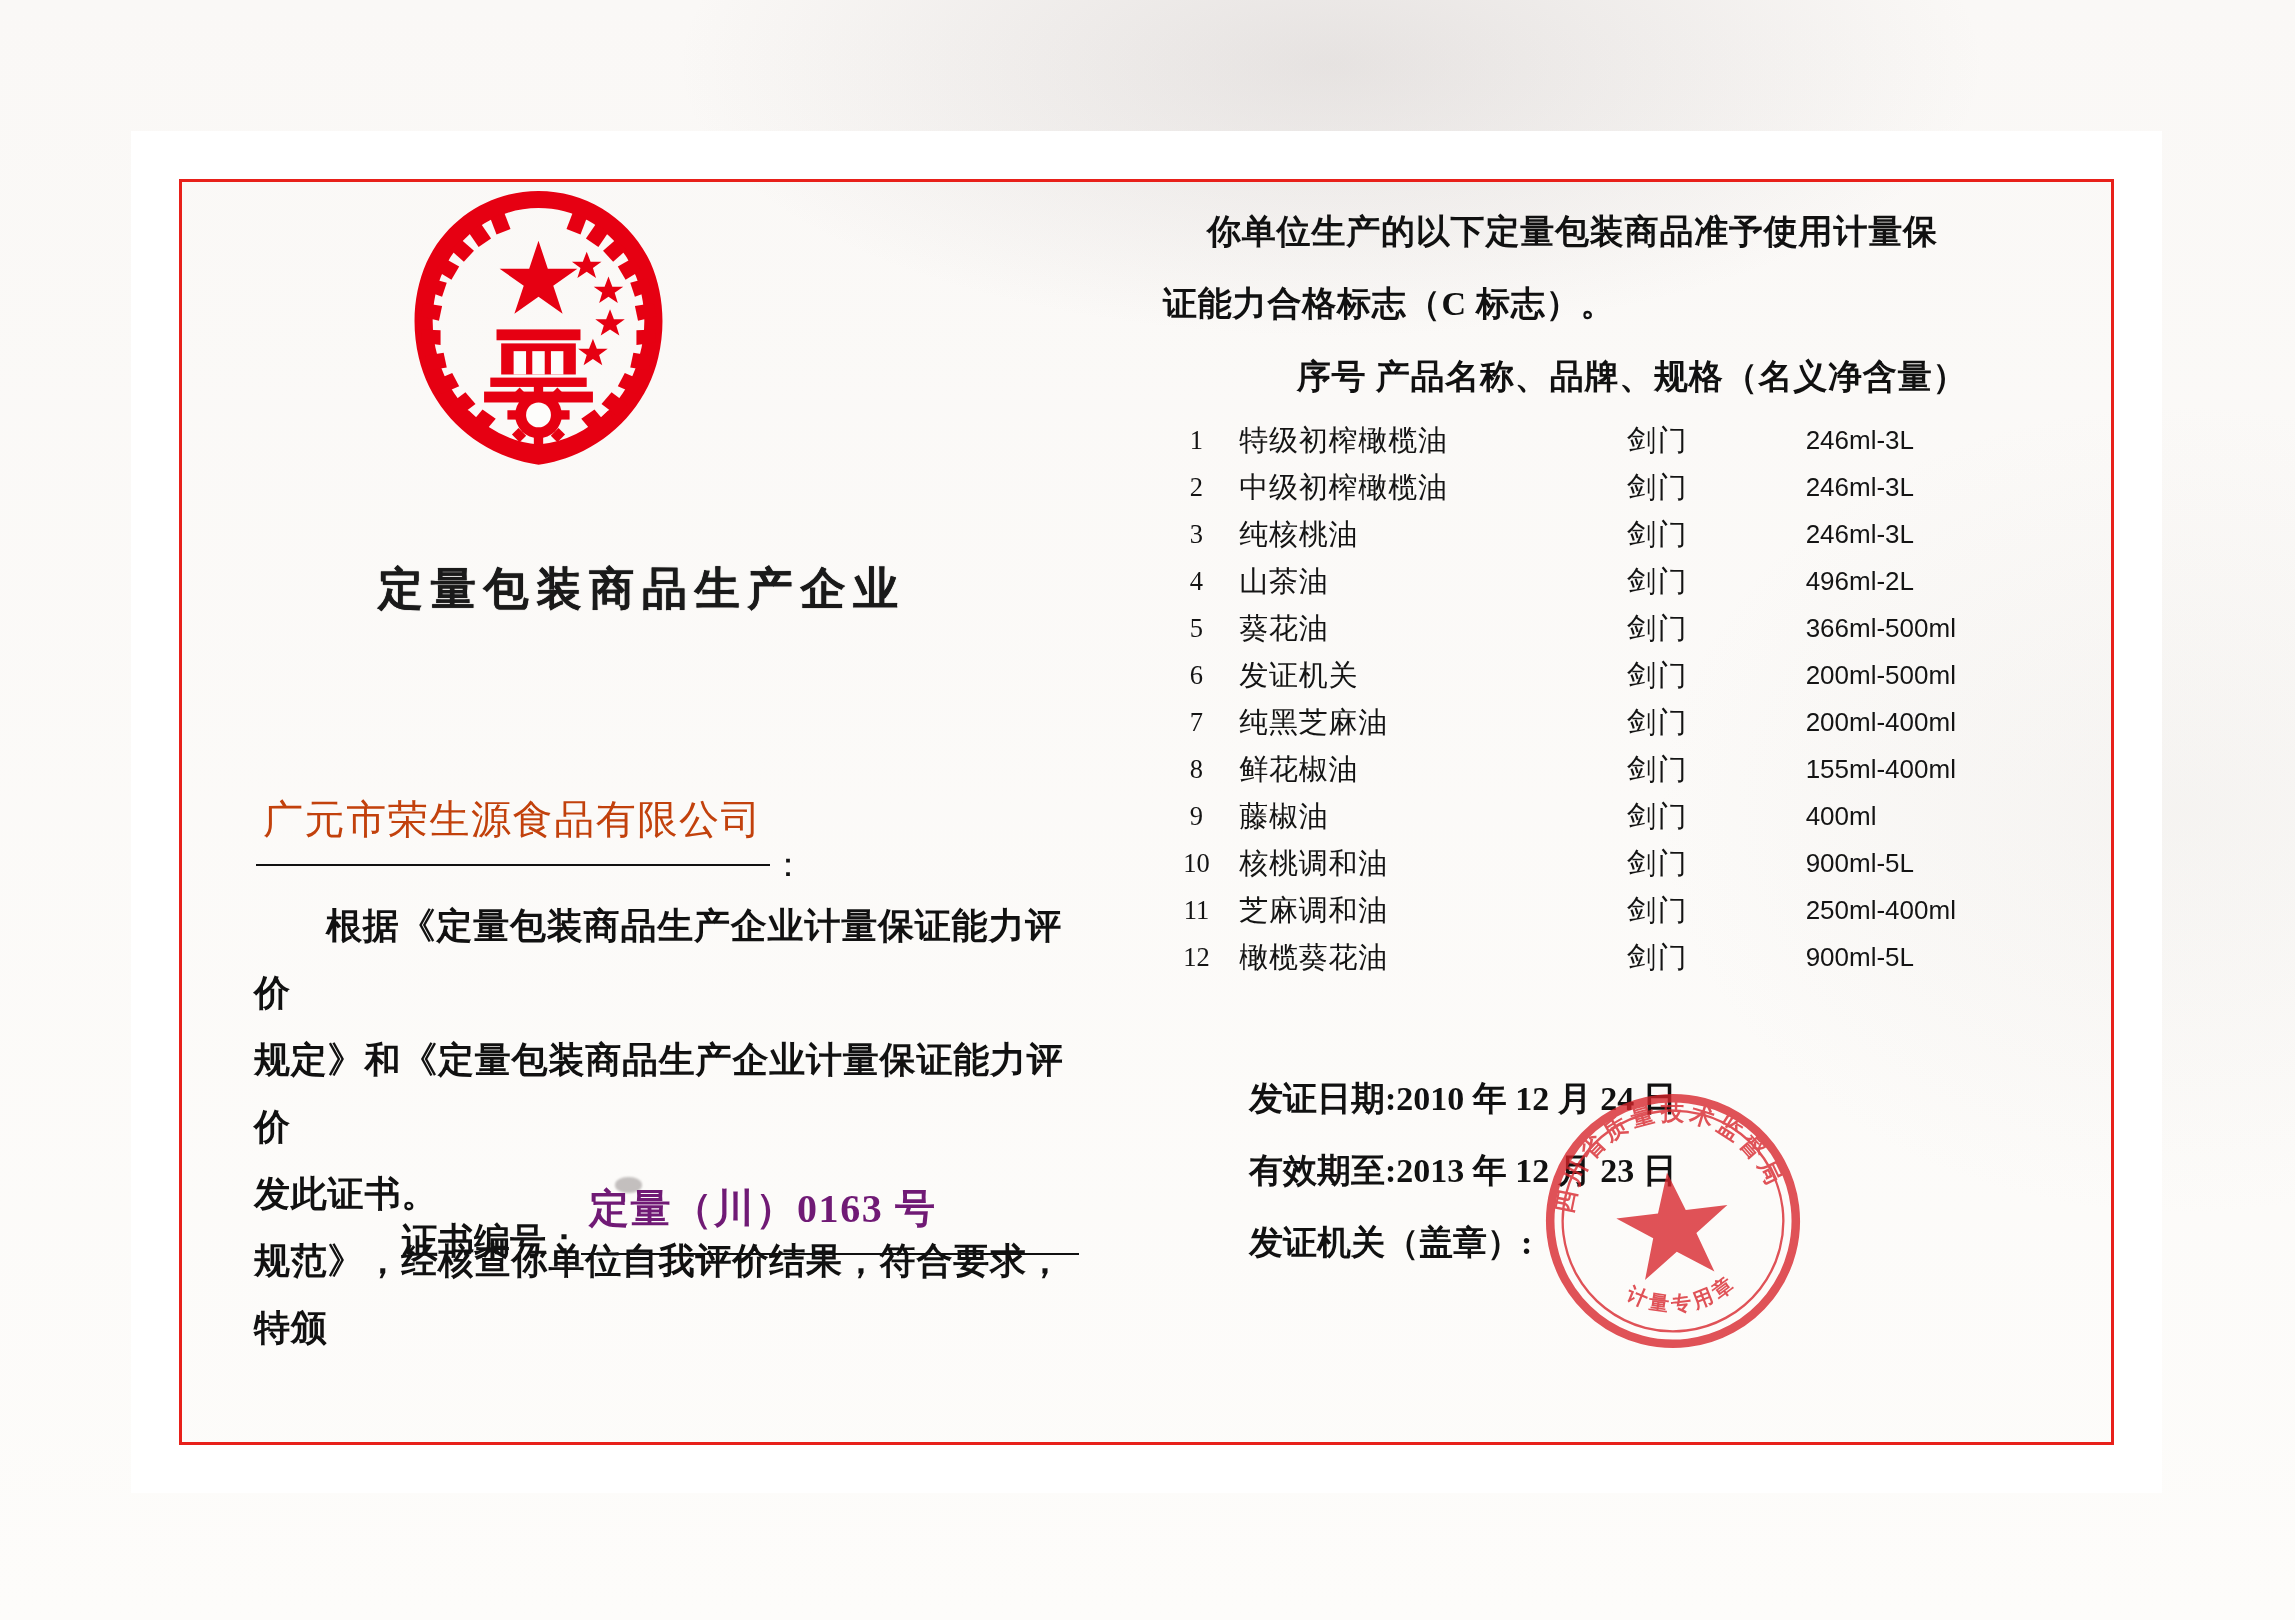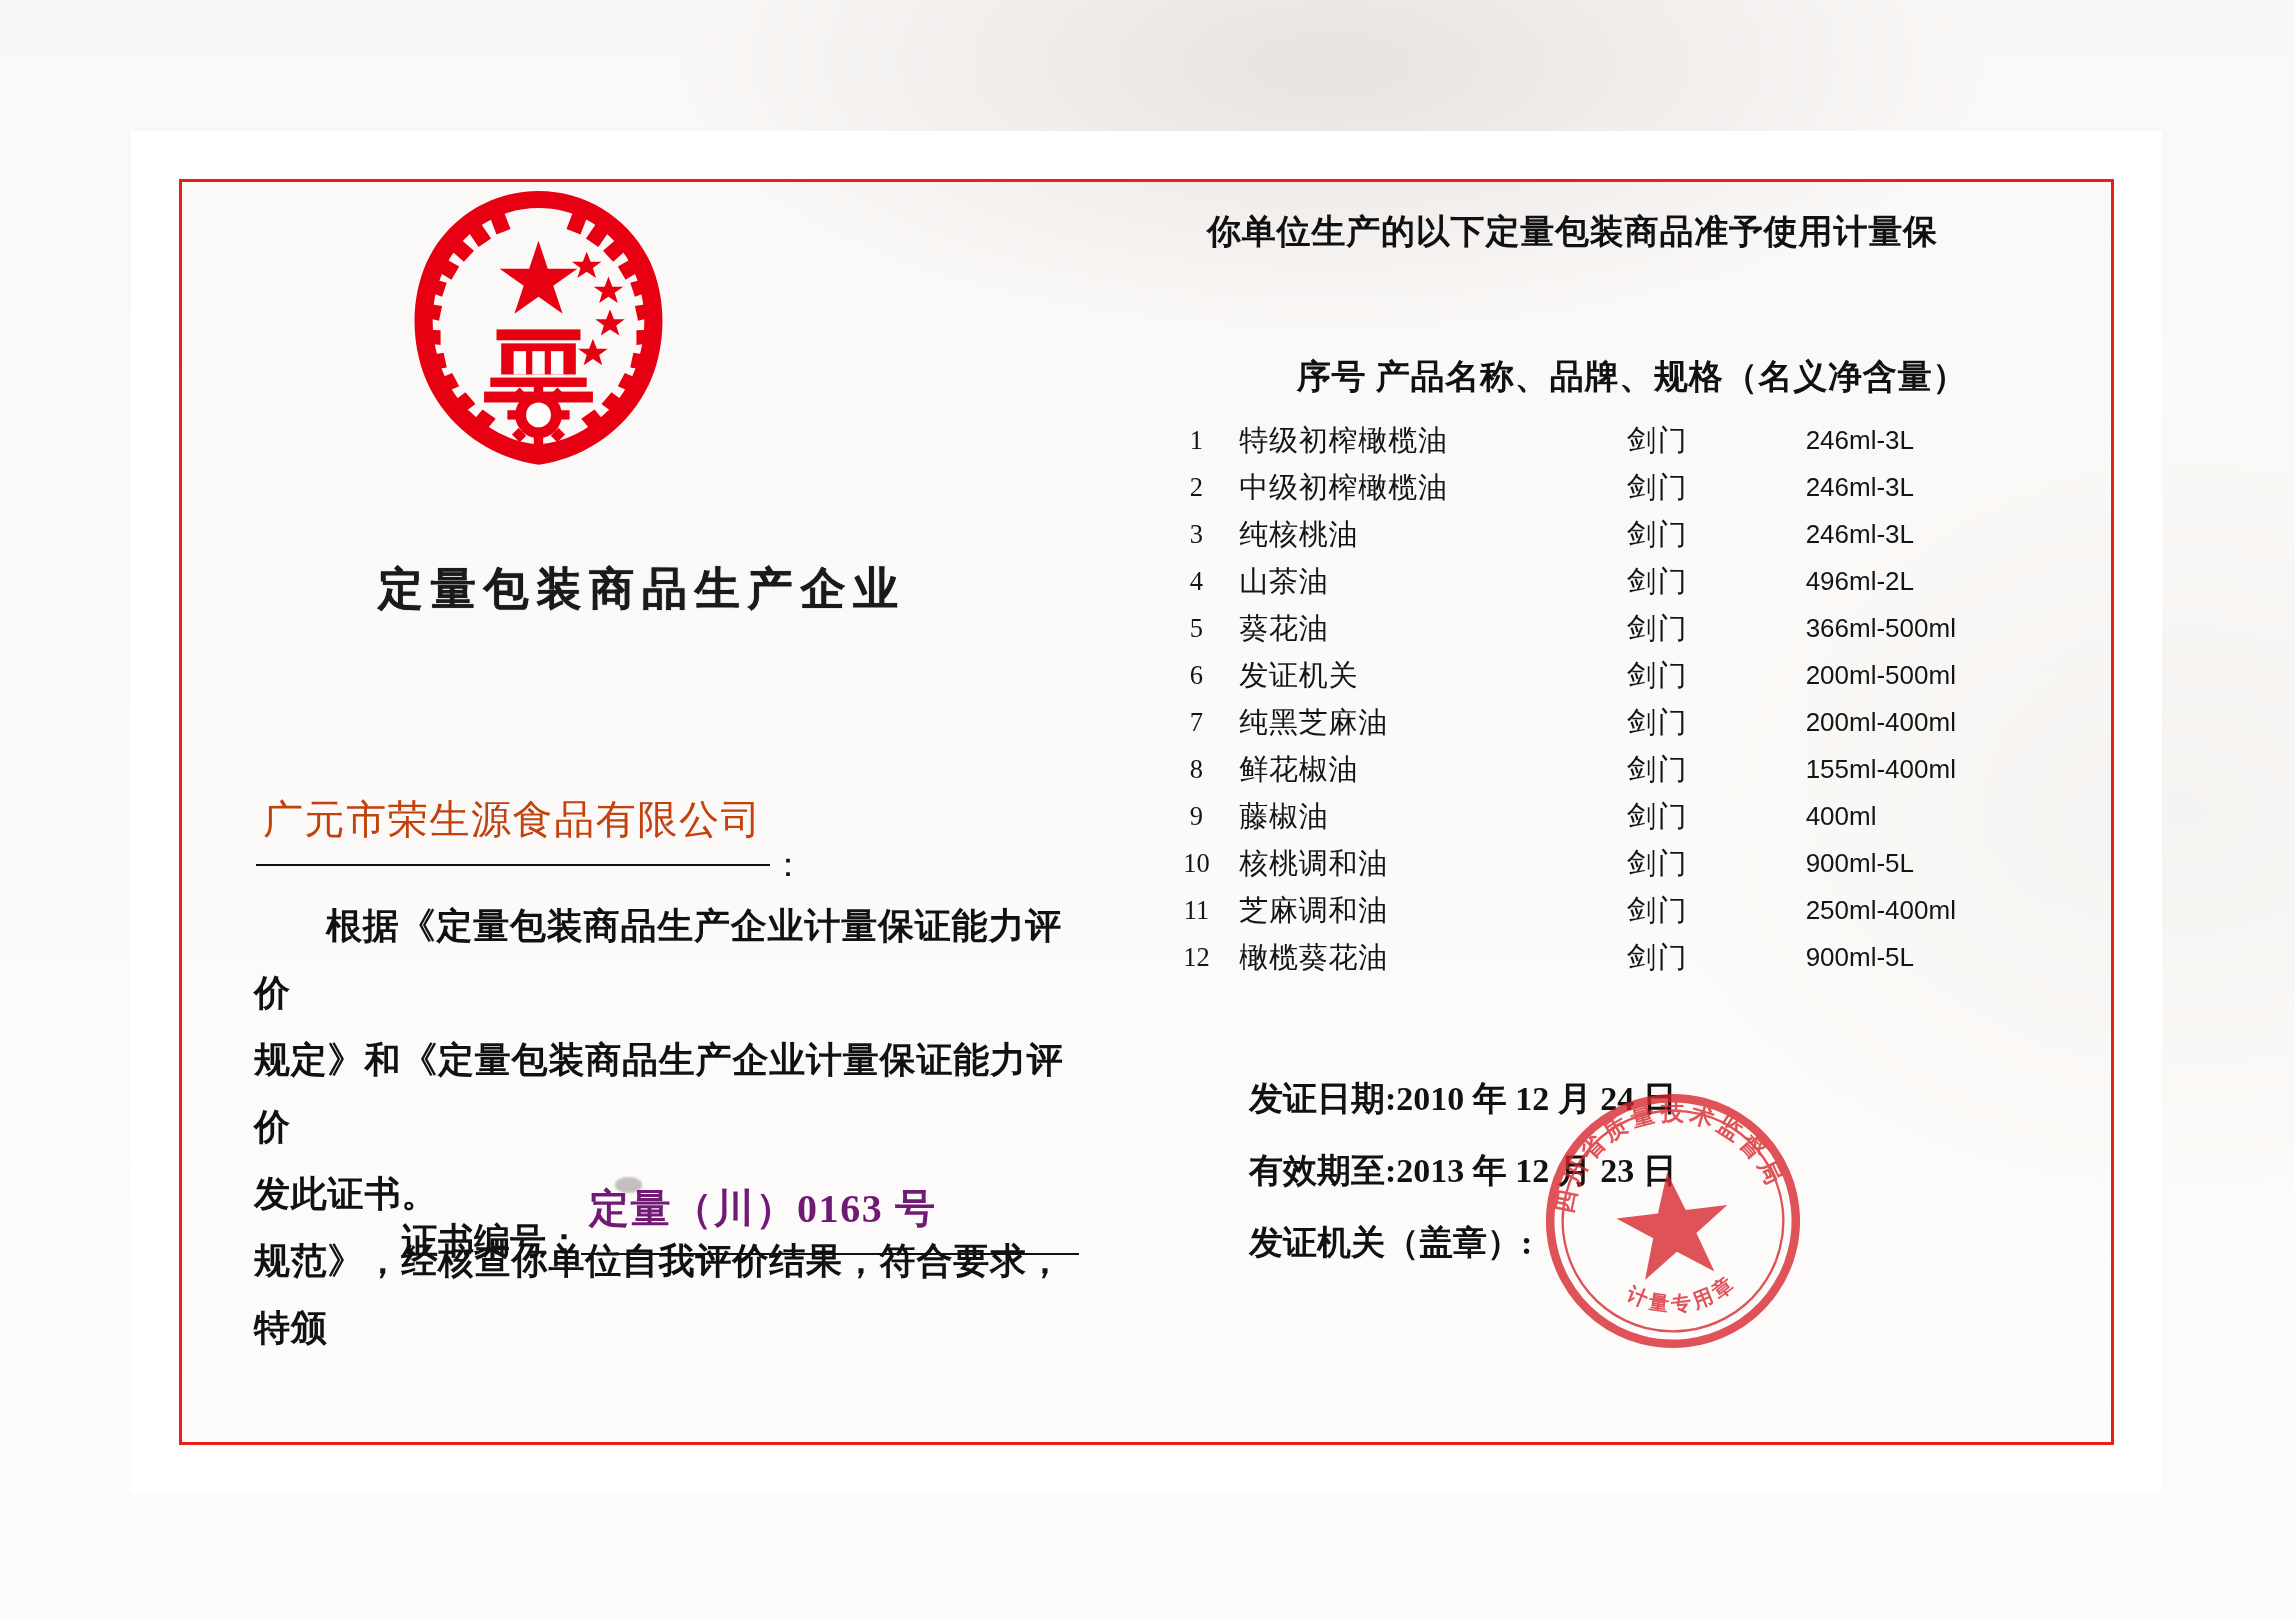--- a/index.html
+++ b/index.html
@@ -428,20 +428,21 @@
         <div class="cert-no-label">证书编号：</div>
         <div class="cert-no-value">定量（川）0163 号</div>
         <div class="cert-no-rule"></div>
       </div>
     </div>
 
     <div class="right-col">
 
       <div class="intro">
         <div class="first">你单位生产的以下定量包装商品准予使用计量保</div>
+        <div>证能力合格标志（C 标志）。</div>
       </div>
 
       <div class="table-head">序号  产品名称、品牌、规格（名义净含量）</div>
 
       <table class="prod-table">
         <tbody>
           <tr>
             <td class="idx">1</td>
             <td class="name">特级初榨橄榄油</td>
             <td class="brand">剑门</td>

